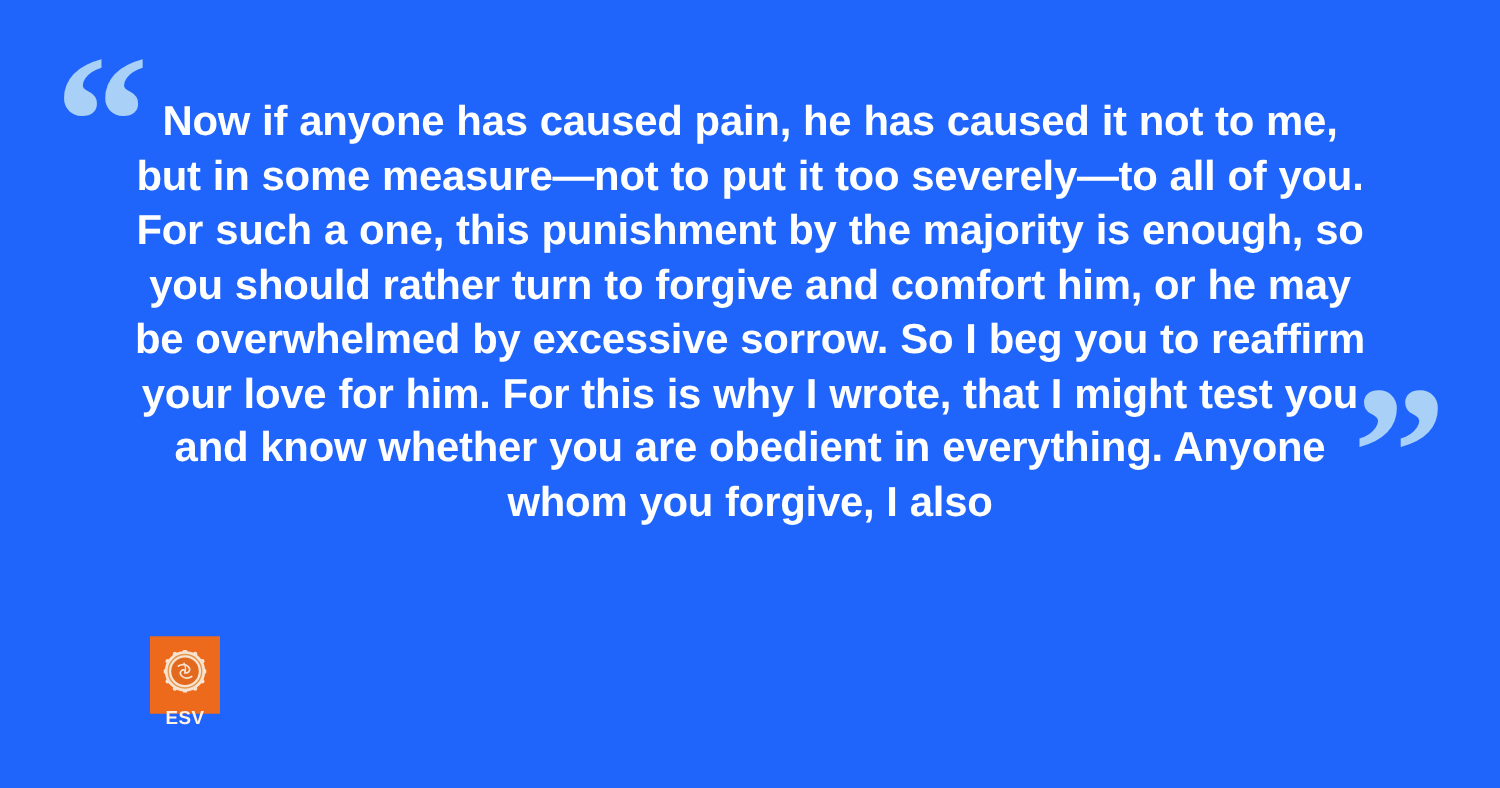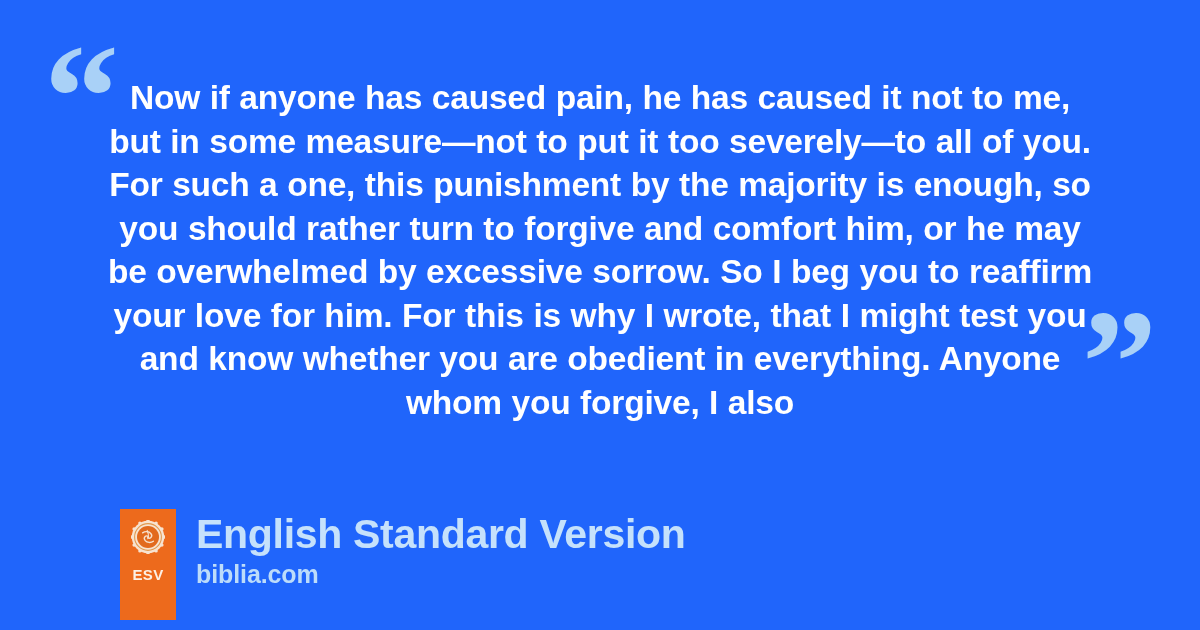--- a/index.html
+++ b/index.html
@@ -66,21 +66,21 @@
     position: absolute;
     left: 120px;
     top: 509px;
     display: flex;
     align-items: flex-start;
   }
 
   .logo-tile {
     position: relative;
     width: 56px;
-    height: 111px;
+    height: 62px;
     background: #ed6a1c;
     flex: 0 0 auto;
     display: flex;
     flex-direction: column;
     align-items: center;
     justify-content: flex-start;
     padding-top: 11px;
     box-sizing: border-box;
   }
   .seal {
@@ -167,20 +167,16 @@
           <circle cx="17" cy="17" r="13.4" fill="none" stroke="#e2994f" stroke-width="1.1"></circle>
           <circle cx="17" cy="17" r="11" fill="#e26a1e"></circle>
           <path d="M11.6 12.9c2.6-1.9 6.3-1.6 8.2.6 1.1 1.3 1.1 3 .1 4-.9.9-2.3.9-3.1.1" fill="none" stroke="#f7e3d0" stroke-width="1.35" stroke-linecap="round"></path>
           <path d="M22.4 21.2c-2.6 1.9-6.3 1.6-8.2-.6-1.1-1.3-1.1-3-.1-4 .9-.9 2.3-.9 3.1-.1" fill="none" stroke="#f7e3d0" stroke-width="1.35" stroke-linecap="round"></path>
           <path d="M16.2 10.4c1.3 2.4 1.5 5.6.6 8.3" fill="none" stroke="#f7e3d0" stroke-width="1.1" stroke-linecap="round"></path>
         </svg>
       </span>
       <span class="logo-abbr">ESV</span>
     </div>
 
-    <div class="brand">
-      <p class="brand-title">English Standard Version</p>
-      <p class="brand-site">biblia.com</p>
-    </div>
 
   </div>
 
 </div>
 
 </body></html>

